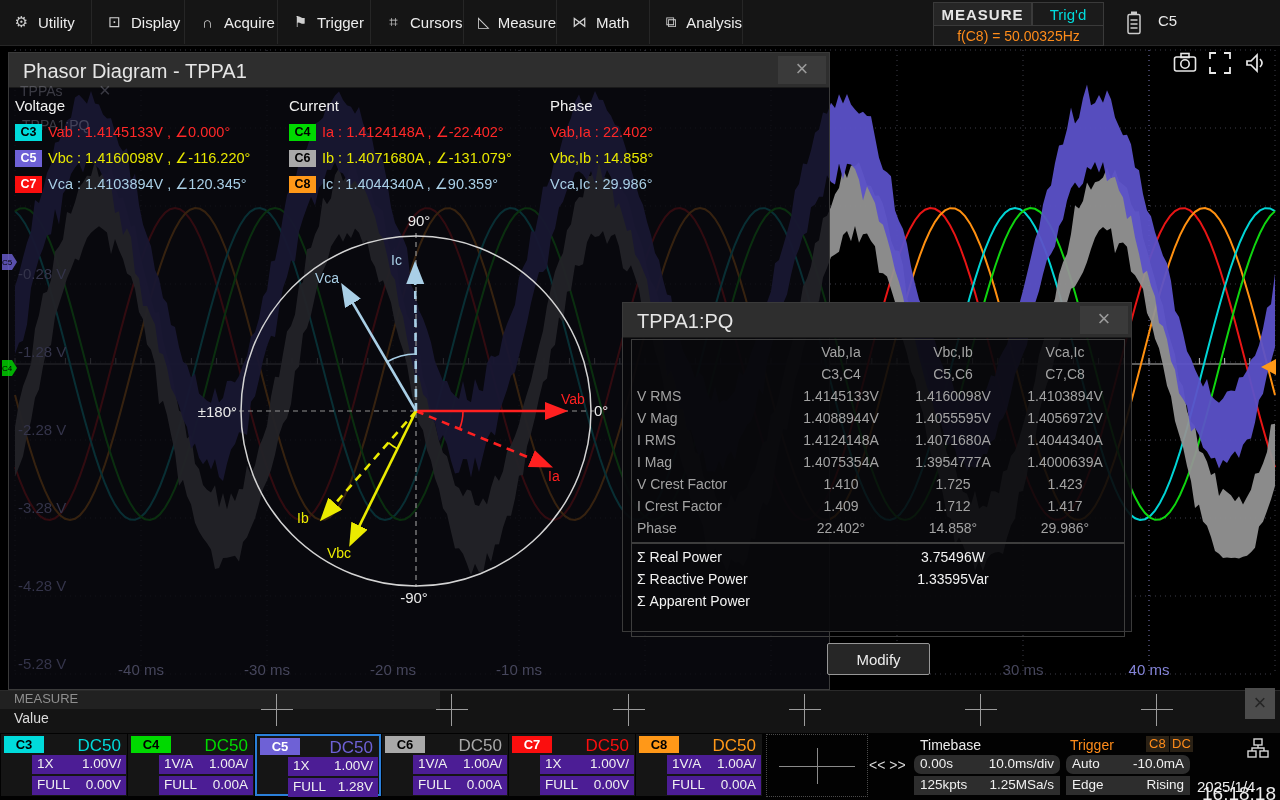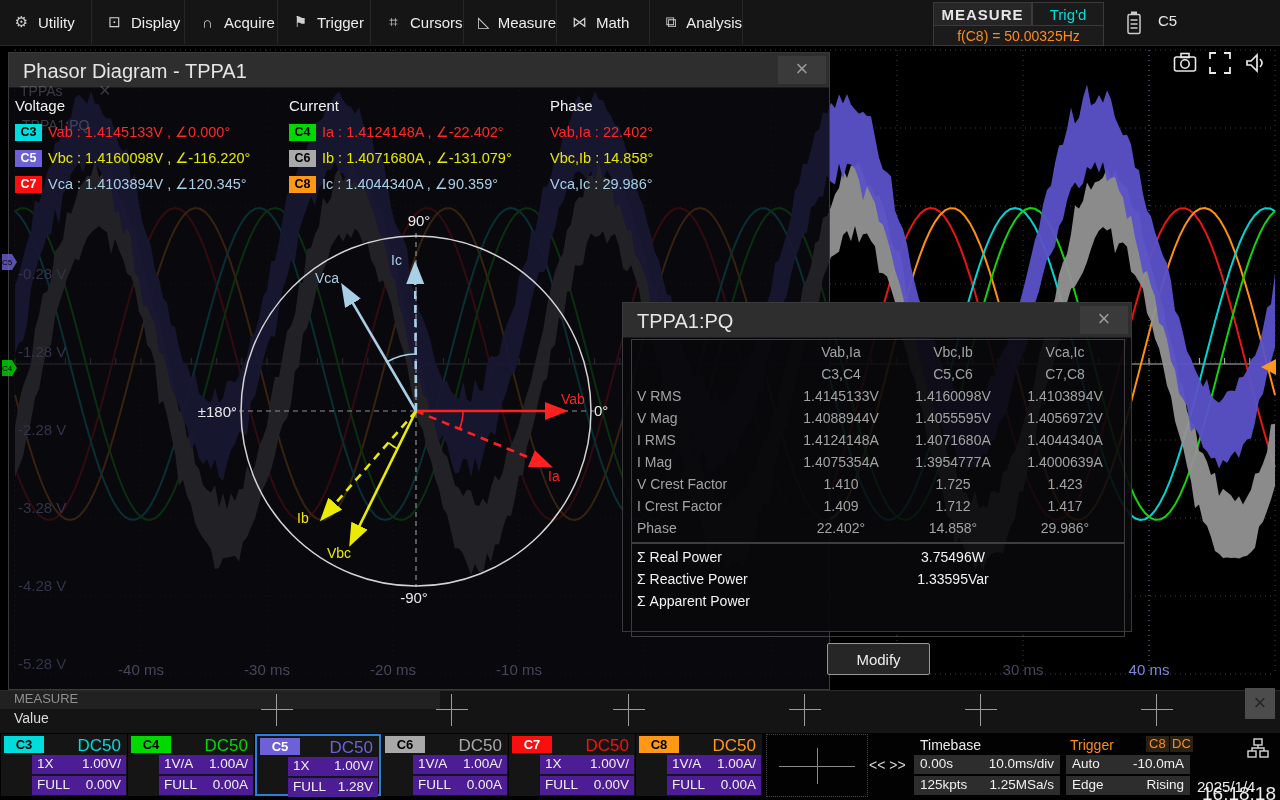--- a/index.html
+++ b/index.html
@@ -77,21 +77,21 @@
   .chan-row.r2{top:21px;} .chan-row.r3{top:42px;padding-left:10px;}
   #acq-box{position:absolute;left:766px;top:1px;width:100px;height:61px;border:1px dotted #4a4a4a;}
   .bigplus{position:absolute;left:12px;top:13px;width:76px;height:36px;}
   .bigplus::before{content:"";position:absolute;left:0;top:18px;width:76px;height:1px;background:#8a8a8a;}
   .bigplus::after{content:"";position:absolute;left:38px;top:0;width:1px;height:36px;background:#8a8a8a;}
   #nav-arrows{position:absolute;left:869px;top:24px;font-size:14px;color:#d8d8d8;letter-spacing:0px;cursor:pointer;}
   #tb-box{position:absolute;left:912px;top:1px;width:150px;height:62px;}
   #tb-title{position:absolute;left:8px;top:3px;font-size:14px;color:#ececec;}
   .info-row{position:absolute;left:2px;right:2px;height:19px;background:#2d2d2d;font-size:13.5px;color:#f0f0f0;}
   .info-row .l{position:absolute;left:6px;top:1px;} .info-row .r{position:absolute;right:6px;top:1px;}
-  .ir2{top:21px;} .ir3{top:42px;}
+  .ir2{top:21px;border-radius:7px;} .ir3{top:42px;}
   #trg-box{position:absolute;left:1064px;top:1px;width:128px;height:62px;}
   #trg-title{position:absolute;left:6px;top:3px;font-size:14px;}
   #trg-src{position:absolute;left:82px;top:2px;height:16px;padding:0 3px;font-size:13px;background:#2a2115;}
   #trg-coup{position:absolute;left:106px;top:2px;height:16px;padding:0 2px;font-size:13px;background:#2a2115;}
   #net-icon{position:absolute;left:1247px;top:5px;}
   #clock-time{position:absolute;left:1202px;top:25px;font-size:19px;color:#ececec;margin-top:25px;}
   #clock-date{position:absolute;left:1197px;top:45px;font-size:15px;color:#ececec;}
 </style>
 </head>
 <body>

